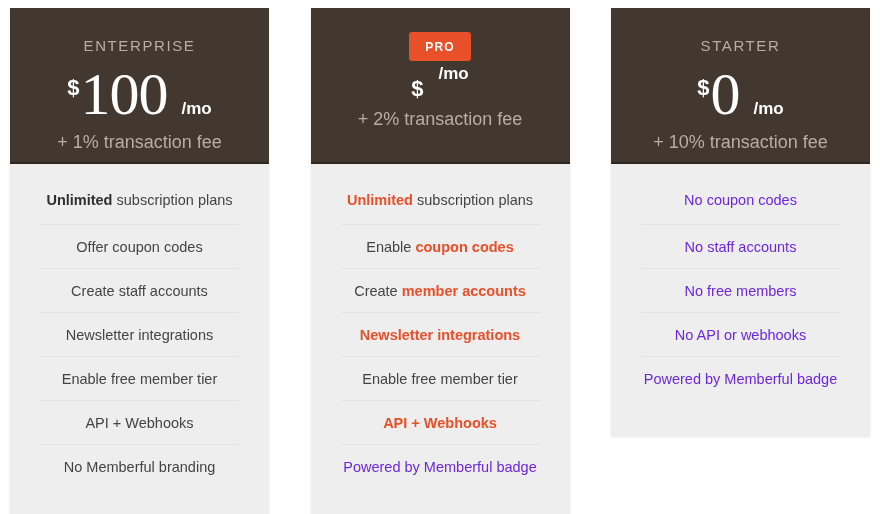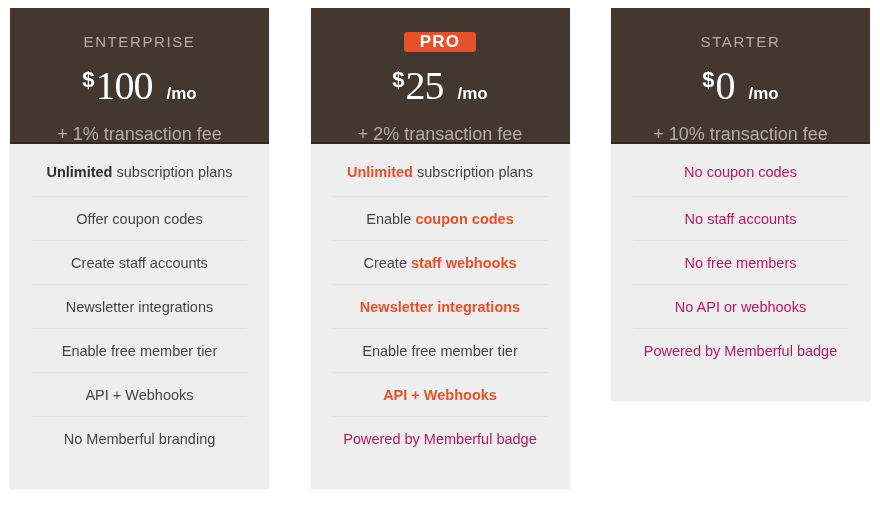--- a/index.html
+++ b/index.html
@@ -30,21 +30,21 @@
     background: #eeeeee;
     box-shadow: 0 1px 2px rgba(0,0,0,0.10);
     display: flex;
     flex-direction: column;
     overflow: hidden;
   }
 
   
   .plan-header {
     background: #423830;
-    height: 136px;
+    height: 156px;
     box-sizing: border-box;
     padding-top: 24px;
     display: flex;
     flex-direction: column;
     align-items: center;
     border-bottom: 2px solid #2e2721;
   }
 
   .plan-name {
     font-size: 15px;
@@ -57,21 +57,21 @@
     align-items: center;
   }
 
   .plan-name.badge {
     background: #e8502a;
     color: #ffffff;
     font-weight: bold;
     border-radius: 3px;
     padding: 0 16px;
     letter-spacing: 1.2px;
-    font-size: 17px;
+    font-size: 12px;
     height: 29px;
   }
 
   .price-row {
     display: flex;
     align-items: baseline;
     justify-content: center;
     margin-top: 3px;
     color: #ffffff;
     font-family: "Liberation Serif", serif;
@@ -80,42 +80,42 @@
   .currency {
     font-size: 22px;
     font-weight: bold;
     align-self: flex-start;
     margin-top: 12px;
     margin-right: 1px;
     font-family: "Liberation Sans", sans-serif;
   }
 
   .amount {
-    font-size: 40px;
+    font-size: 60px;
     line-height: 62px;
     letter-spacing: -1px;
   }
 
   .period {
     font-size: 17px;
     font-weight: bold;
     font-family: "Liberation Sans", sans-serif;
     margin-left: 14px;
   }
 
   .fee-note {
     margin-top: 7px;
     font-size: 18px;
     color: #b6ada3;
   }
 
   
   .feature-list {
     list-style: none;
-    margin: 4px;
+    margin: 12px;
     padding: 0 18px;
     flex: 1;
   }
 
   .feature-item {
     height: 43px;
     display: flex;
     align-items: center;
     justify-content: center;
     text-align: center;
@@ -124,21 +124,21 @@
     border-top: 1px solid #e3e3e3;
     line-height: 18px;
   }
 
   .feature-item:first-child {
     border-top: none;
     height: 48px;
   }
 
   .feature-item.muted {
-    color: #be185d;
+    color: #6d28d9;
   }
 
   .feature-item em {
     font-style: normal;
     font-weight: bold;
     color: #2f2f2f;
   }
 
   .feature-item em.accent {
     color: #e8502a;
@@ -191,34 +191,33 @@
           <span><span>No Memberful branding</span></span>
         </li>
       </ul>
       <div class="list-pad-bottom"></div>
     </div>
     <div class="plan-card">
       <div class="plan-header">
         <div class="plan-name badge">PRO</div>
         <div class="price-row">
           <span class="currency">$</span>
-          <span class="amount">25</span>
           <span class="period">/mo</span>
         </div>
         <div class="fee-note">+ 2% transaction fee</div>
       </div>
       <ul class="feature-list">
         <li class="feature-item">
           <span><em class="accent">Unlimited</em><span> subscription plans</span></span>
         </li>
         <li class="feature-item">
           <span><span>Enable </span><em class="accent">coupon codes</em></span>
         </li>
         <li class="feature-item">
-          <span><span>Create </span><em class="accent">staff webhooks</em></span>
+          <span><span>Create </span><em class="accent">member accounts</em></span>
         </li>
         <li class="feature-item accent-all">
           <span><span>Newsletter integrations</span></span>
         </li>
         <li class="feature-item">
           <span><span>Enable free member tier</span></span>
         </li>
         <li class="feature-item accent-all">
           <span><span>API + Webhooks</span></span>
         </li>

